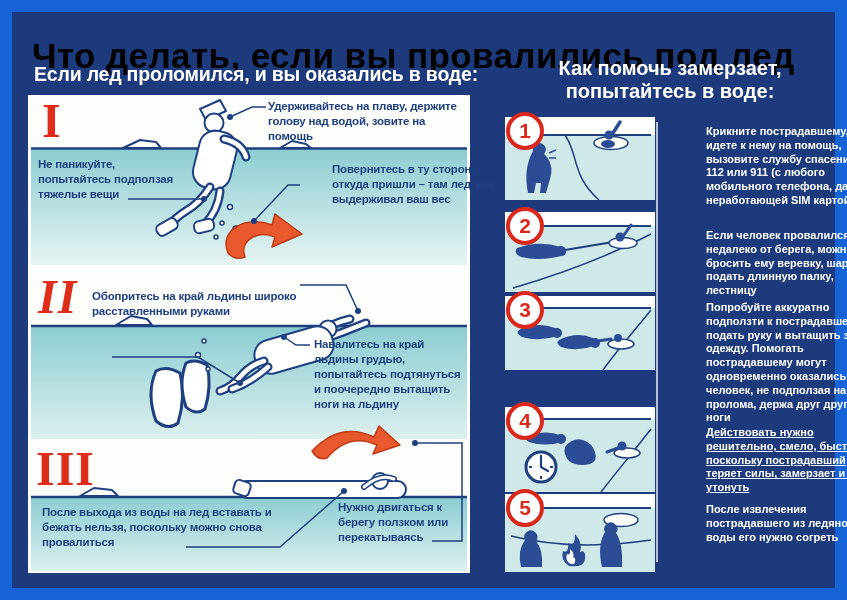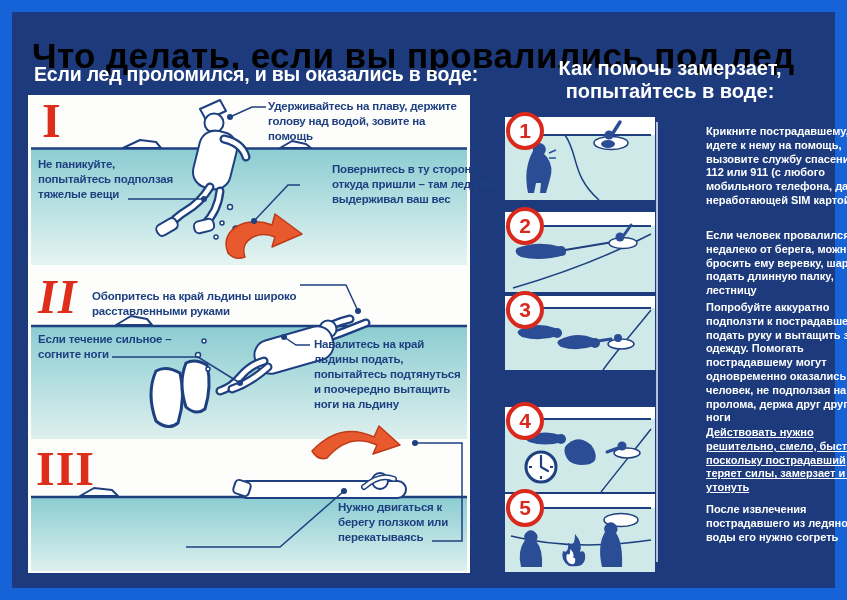--- a/index.html
+++ b/index.html
@@ -180,22 +180,22 @@
   </svg>
 
   <div class="numeral n1">I</div>
   <div class="numeral n2">II</div>
   <div class="numeral n3">III</div>
 
   <div class="callout c11">Удерживайтесь на плаву, держите голову над водой, зовите на помощь</div>
   <div class="callout c12">Не паникуйте, попытайтесь подползая тяжелые вещи</div>
   <div class="callout c13">Повернитесь в ту сторону, откуда пришли – там лед уже выдерживал ваш вес</div>
   <div class="callout c21">Обопритесь на край льдины широко расставленными руками</div>
-  <div class="callout c22">Если течение сильное – согните ноги</div>
-  <div class="callout c23">Навалитесь на край льдины подать, попытайтесь подтянуться и поочередно вытащить ноги на льдину</div>
+  <div class="callout c23">Навалитесь на край льдины грудью, попытайтесь подтянуться и поочередно вытащить ноги на льдину</div>
+  <div class="callout c31">После выхода из воды на лед вставать и бежать нельзя, поскольку можно снова провалиться</div>
   <div class="callout c32">Нужно двигаться к берегу ползком или перекатываясь</div>
 </div>
 
 <div class="scene-card p1">
   <svg width="150" height="83" viewBox="0 0 150 83">
     <rect x="0" y="18" width="150" height="65" fill="#cfe9e8"></rect>
     <path d="M4,18 H146" stroke="#1e4080" stroke-width="2" fill="none"></path>
     <path d="M60,18 C74,38 66,58 94,83" stroke="#1e4080" stroke-width="1.5" fill="none"></path>
     <ellipse cx="106" cy="26" rx="17" ry="6.5" fill="#ffffff" stroke="#1e4080" stroke-width="1.5"></ellipse>
     <circle cx="104" cy="18" r="4.5" fill="#2a4d96"></circle>

